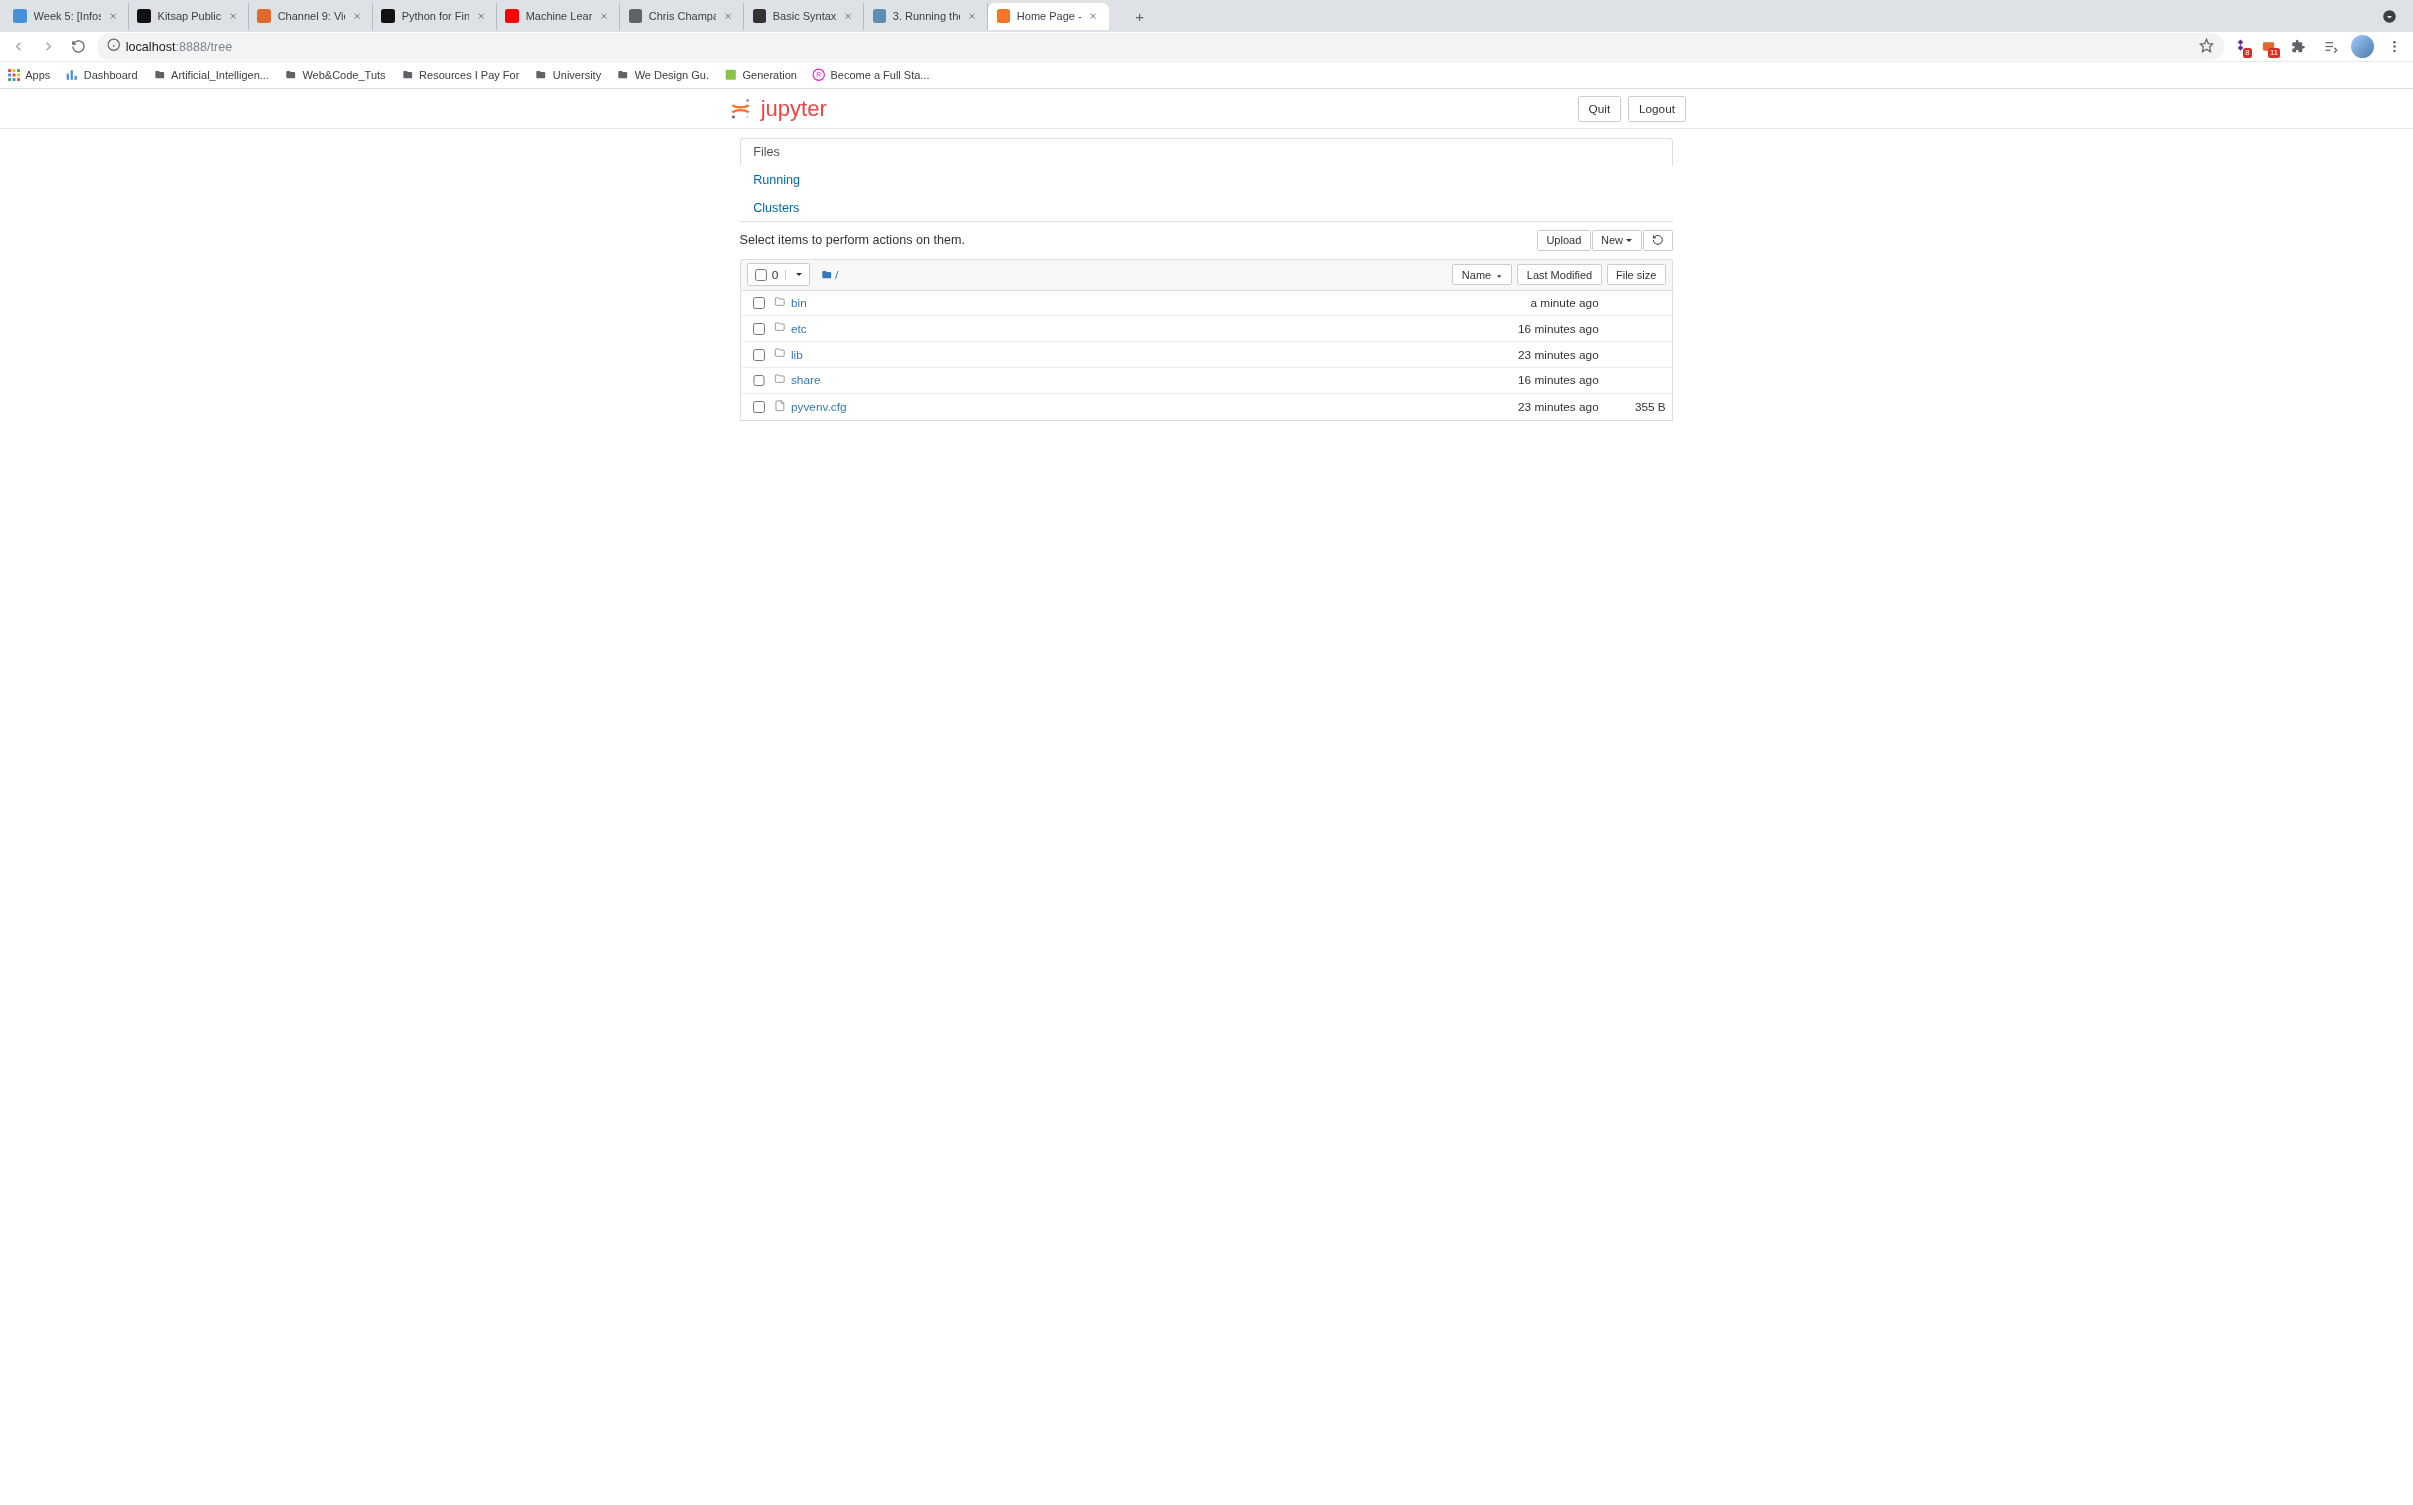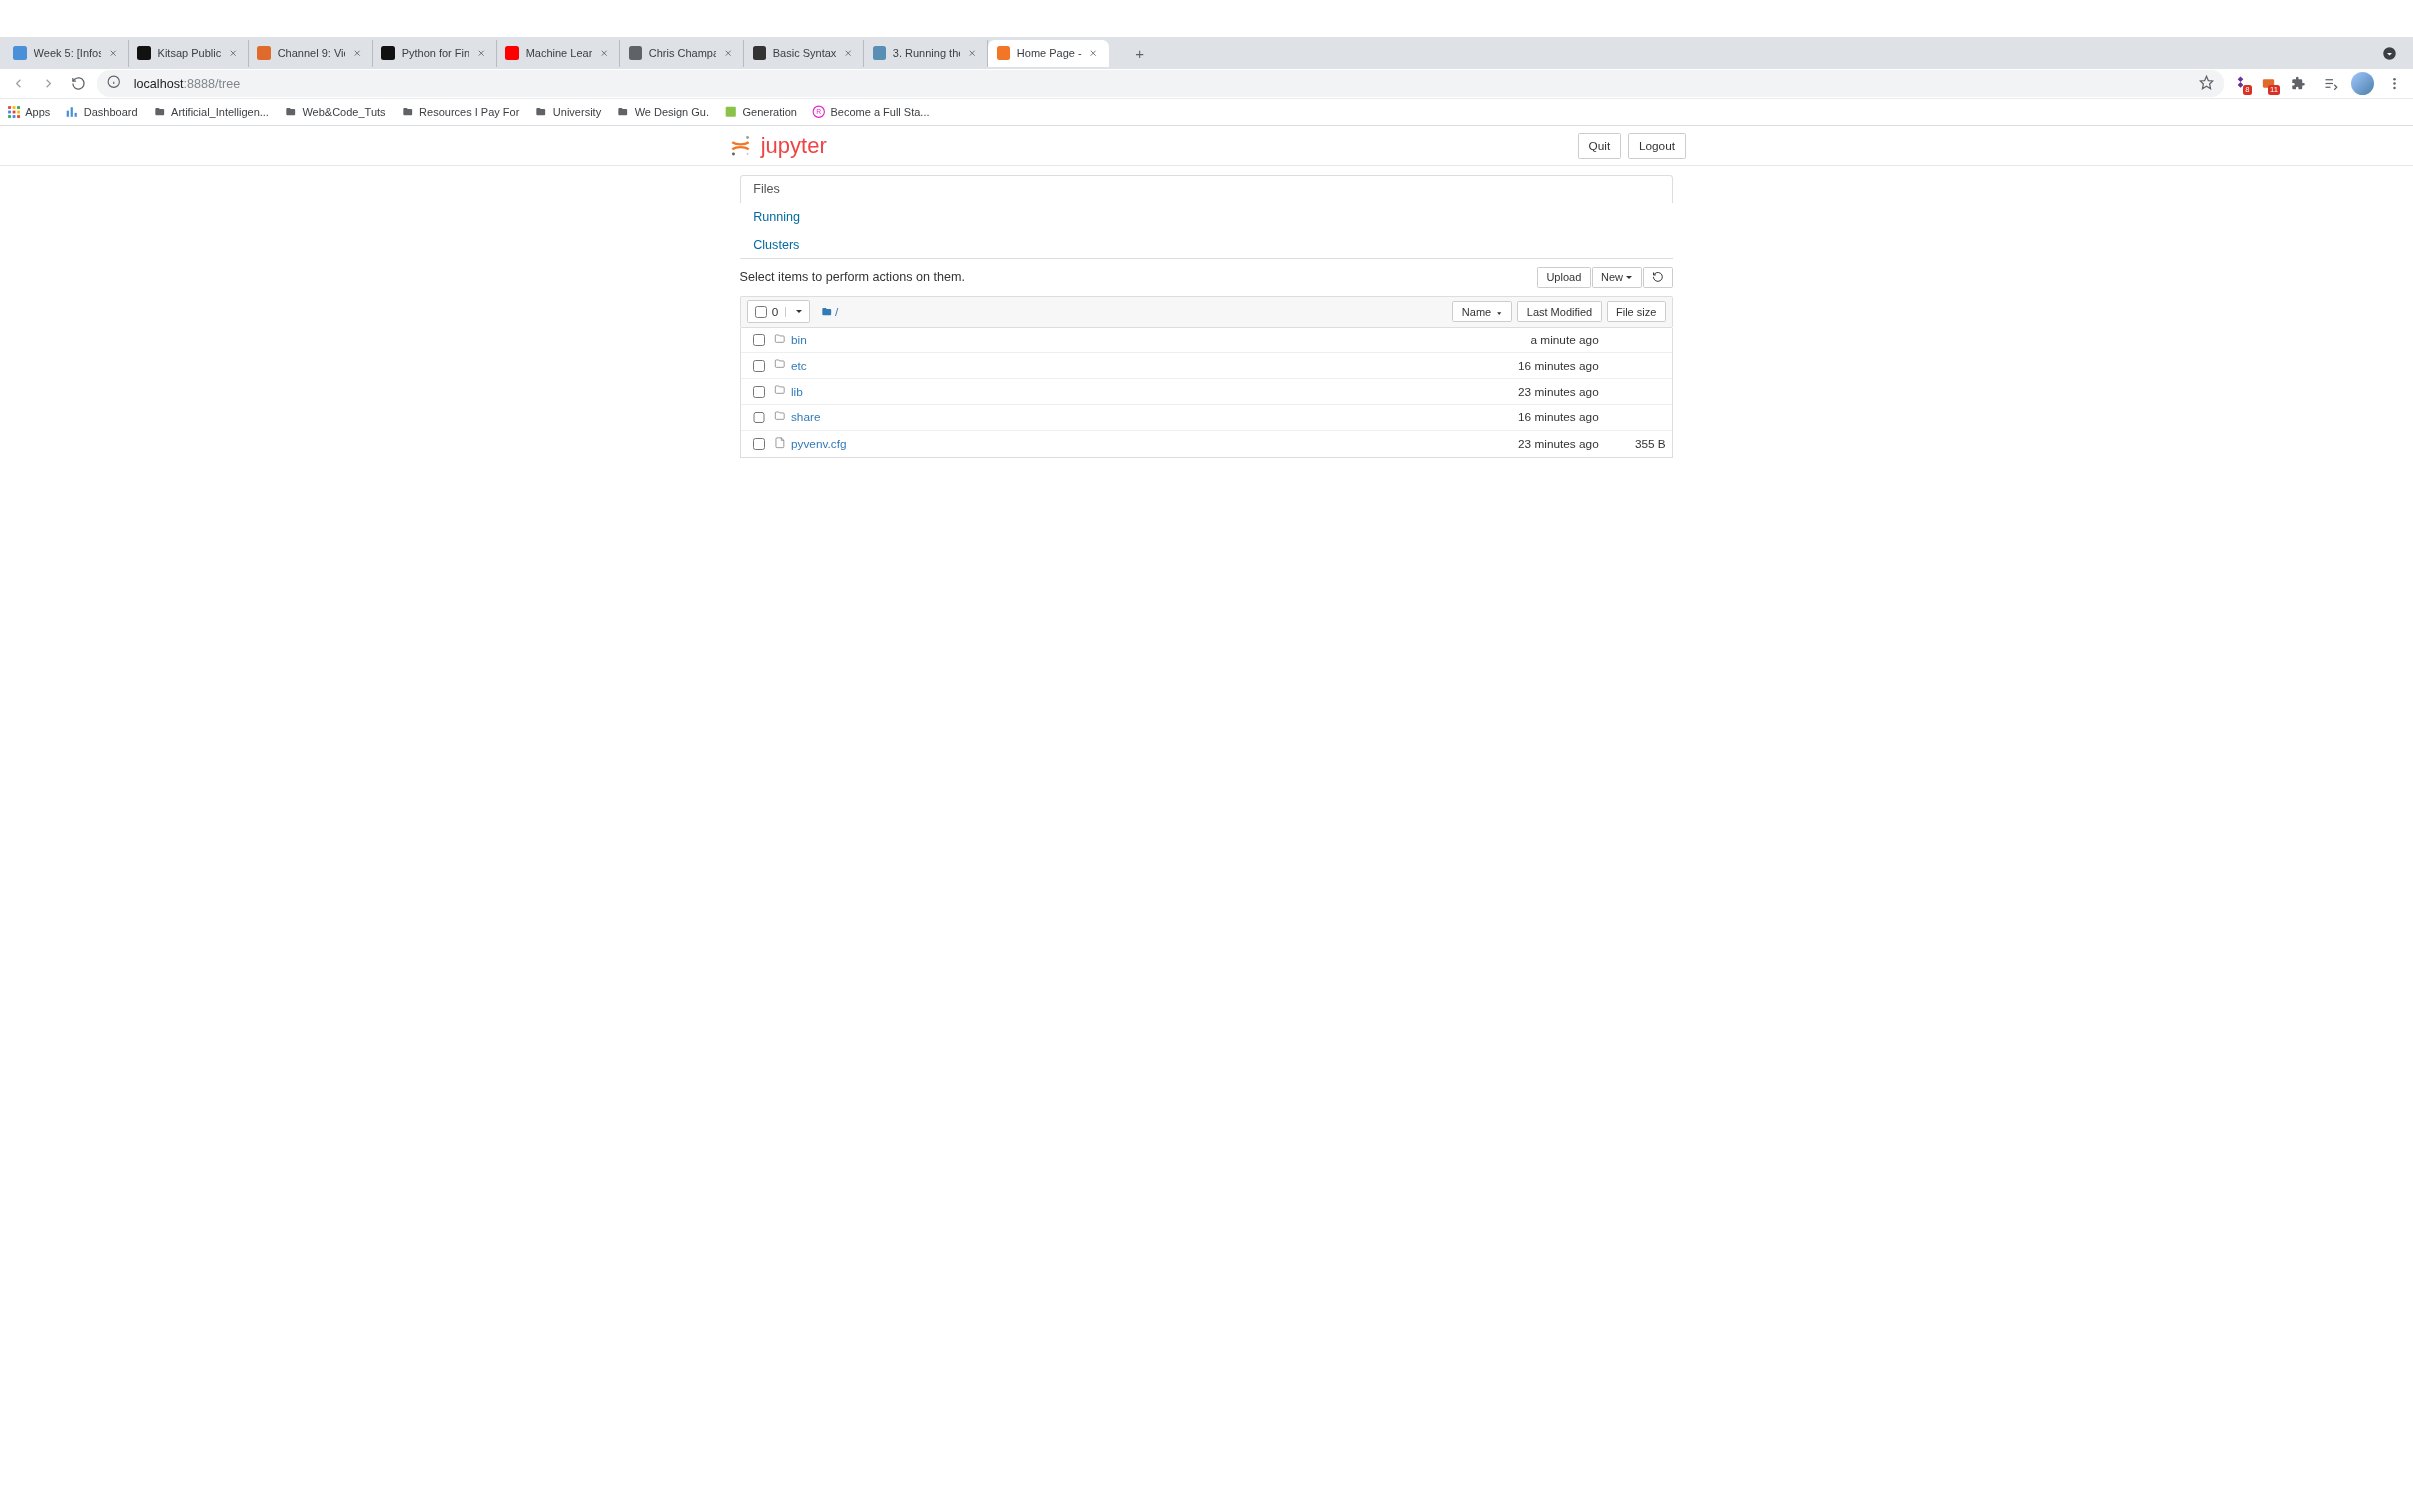--- a/index.html
+++ b/index.html
@@ -12,21 +12,20 @@
   }
 
   
   .tab-strip {
     display: flex;
     align-items: center;
     background: #dee1e6;
     height: 32px;
     padding: 8px 5px;
     gap: 16px;
-    margin-top: 37px;
   }
   .tab {
     display: flex;
     align-items: center;
     height: 27px;
     padding: 0 8.4px;
     max-width: 124px;
     min-width: 84px;
     font-size: 11px;
     color: #3c4043;
@@ -109,21 +108,21 @@
   .omnibox {
     flex: 1;
     height: 27px;
     border-radius: 12.6px;
     background: #f1f3f4;
     display: flex;
     align-items: center;
     padding: 0 10px;
     color: #202124;
     font-size: 12.6px;
-    gap: 13px;
+    gap: 5px;
   }
   .omnibox .secure-icon { color: #5f6368; }
   .omnibox .url .dim { color: #80868b; }
   .toolbar-right {
     display: flex;
     align-items: center;
     gap: 8.4px;
   }
   .ext-badge {
     position: relative;

